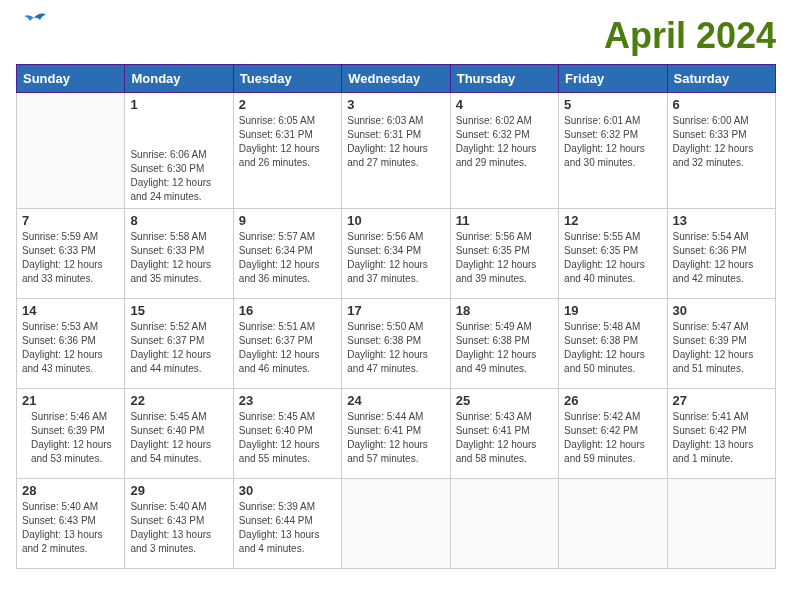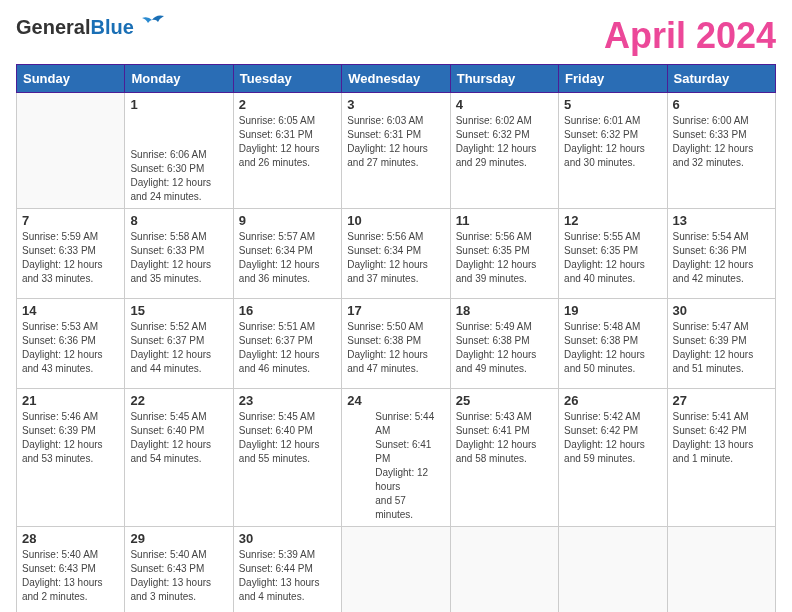--- a/index.html
+++ b/index.html
@@ -20,21 +20,21 @@
       display: flex;
       flex-direction: column;
       align-items: flex-start;
     }
     .title-block {
       text-align: right;
     }
     .month-title {
       font-size: 36px;
       font-weight: bold;
-      color: #ec4899;
+      color: #4d7c0f;
       line-height: 1.1;
     }
     .subtitle {
       font-size: 14px;
       color: #333;
     }
     .calendar {
       width: 100%;
       border-collapse: collapse;
       border: 1px solid #ccc;
@@ -76,23 +76,20 @@
     tr.week-row td {
       height: 90px;
     }
   </style>
 </head>
 <body>
 
 <div class="header">
   <div class="logo">
     <div style="display:flex; align-items:center;">
-      <div style="font-size:20px; font-weight:bold; color:#1a6fb5; line-height:1.1;">
-        <span style="color:#333;">General</span><span style="color:#1a6fb5;">Blue</span>
-      </div>
       <div style="margin-left:4px; margin-top:-4px;">
         <svg width="28" height="18" viewBox="0 0 28 18">
           <path d="M14 6 Q18 0 26 2 Q22 4 20 8 Q18 5 14 6Z" fill="#1a6fb5"></path>
           <path d="M14 6 Q10 2 4 4 Q8 5 10 9 Q12 6 14 6Z" fill="#2a8ad0"></path>
         </svg>
       </div>
     </div>
   </div>
   <div class="title-block">
     <div class="month-title">April 2024</div>
@@ -255,42 +252,42 @@
           <span class="day-num">30</span>
           <div class="day-info" style="white-space: pre-line;">Sunrise: 5:47 AM
 Sunset: 6:39 PM
 Daylight: 12 hours
 and 51 minutes.</div>
         </td>
       </tr>
       <tr class="week-row">
         <td>
           <span class="day-num">21</span>
-          <div class="day-info" style="white-space: pre-line;">Sunrise: 5:46 AM
+          <div class="day-info" style="white-space: pre-line; margin-left: 9px;">Sunrise: 5:46 AM
 Sunset: 6:39 PM
 Daylight: 12 hours
 and 53 minutes.</div>
         </td>
         <td>
           <span class="day-num">22</span>
           <div class="day-info" style="white-space: pre-line;">Sunrise: 5:45 AM
 Sunset: 6:40 PM
 Daylight: 12 hours
 and 54 minutes.</div>
         </td>
         <td>
           <span class="day-num">23</span>
           <div class="day-info" style="white-space: pre-line;">Sunrise: 5:45 AM
 Sunset: 6:40 PM
 Daylight: 12 hours
 and 55 minutes.</div>
         </td>
         <td>
           <span class="day-num">24</span>
-          <div class="day-info" style="white-space: pre-line; margin-left: 28px;">Sunrise: 5:44 AM
+          <div class="day-info" style="white-space: pre-line;">Sunrise: 5:44 AM
 Sunset: 6:41 PM
 Daylight: 12 hours
 and 57 minutes.</div>
         </td>
         <td>
           <span class="day-num">25</span>
           <div class="day-info" style="white-space: pre-line;">Sunrise: 5:43 AM
 Sunset: 6:41 PM
 Daylight: 12 hours
 and 58 minutes.</div>

